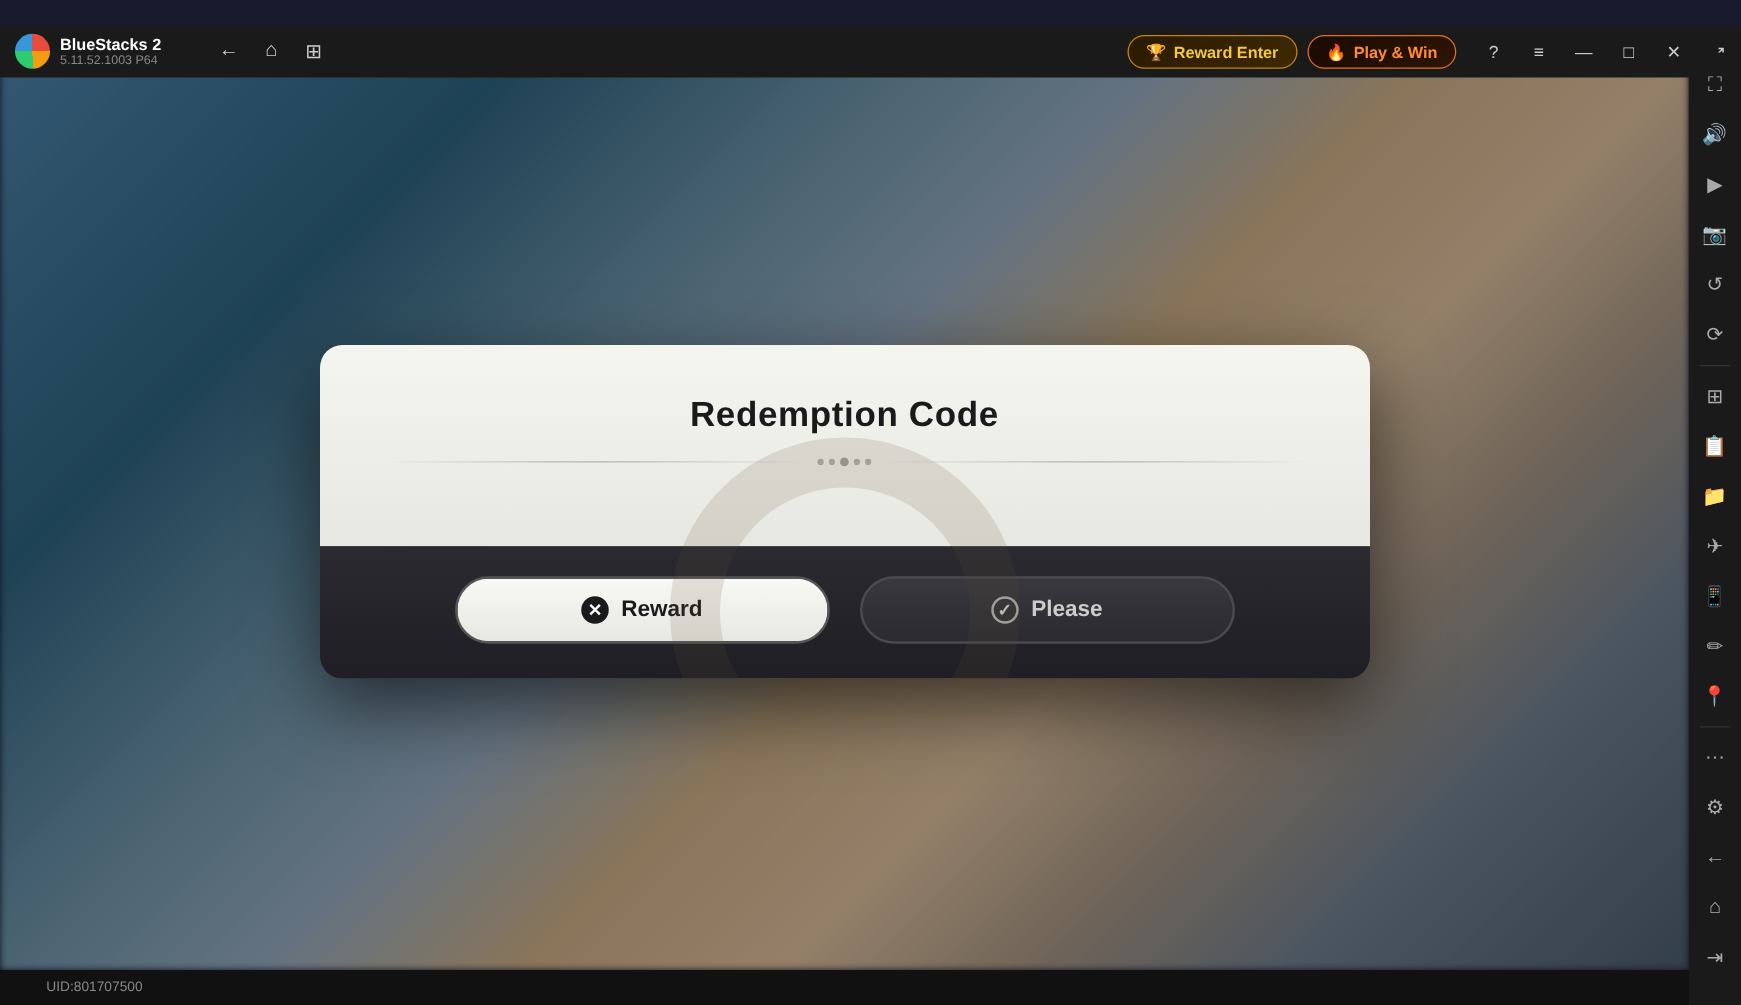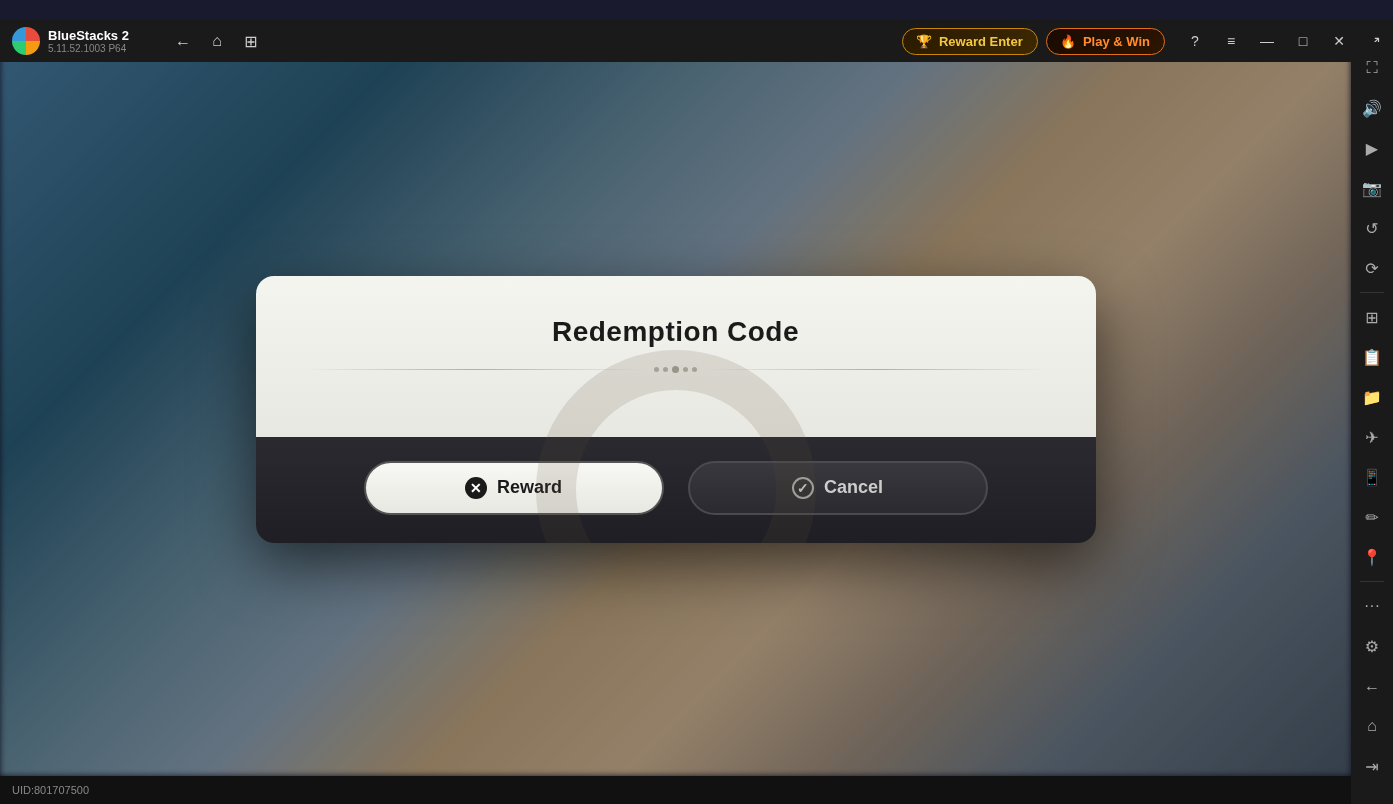--- a/index.html
+++ b/index.html
@@ -173,20 +173,21 @@
       background: #111;
       display: flex;
       align-items: center;
       padding: 0 12px;
       z-index: 100;
     }
 
     .uid-text {
       color: #888;
       font-size: 11px;
+      margin-left: 25px;
     }
 
     
     .content-area {
       position: absolute;
       top: 42px;
       left: 0;
       right: 42px;
       bottom: 28px;
       overflow: hidden;
@@ -431,21 +432,21 @@
         </div>
       </div>
 
       <div class="dialog-lower">
         <button class="cancel-btn">
           <span class="btn-icon cancel-icon-wrap">✕</span>
           <span>Reward</span>
         </button>
         <button class="confirm-btn">
           <span class="btn-icon confirm-icon-wrap">✓</span>
-          <span>Cancel</span>
+          <span>Please</span>
         </button>
       </div>
     </div>
   </div>
 </div>
 
 <div class="right-sidebar">
   <div class="side-btn">⛶</div>
   <div class="side-btn">🔊</div>
   <div class="side-btn">▶</div>

